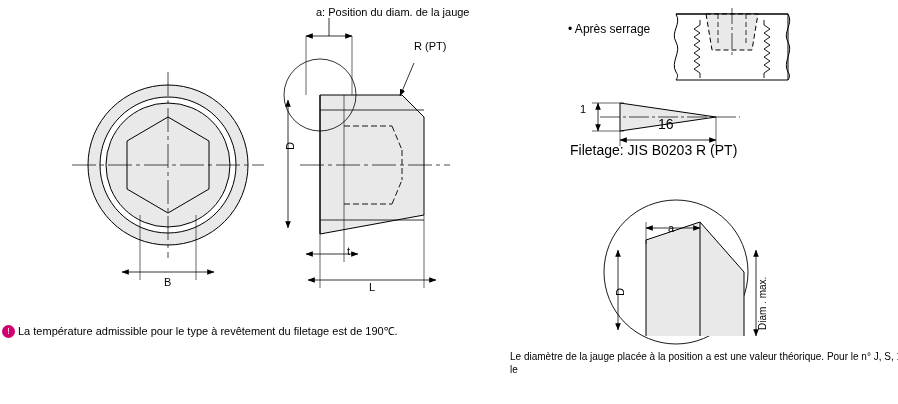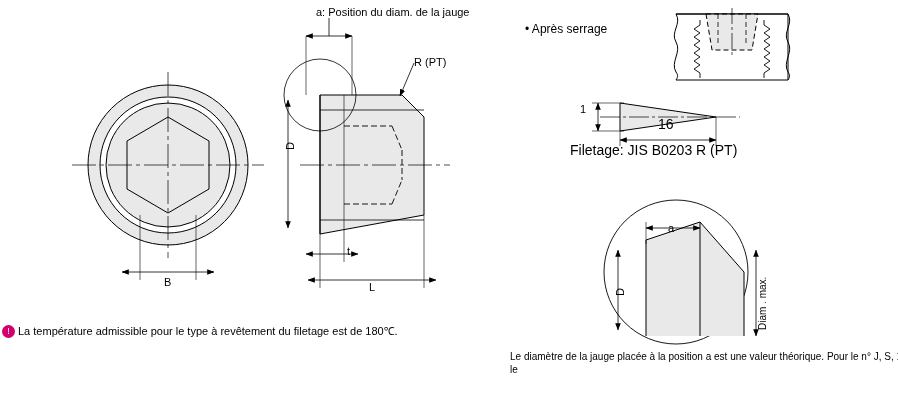--- a/index.html
+++ b/index.html
@@ -197,46 +197,46 @@
         <line x1="618" y1="250" x2="618" y2="330" stroke="#000" stroke-width="0.8" marker-start="url(#arrStart)" marker-end="url(#arrEnd)"></line>
 
         <line x1="756" y1="250" x2="756" y2="336" stroke="#000" stroke-width="0.8" marker-start="url(#arrStart)" marker-end="url(#arrEnd)"></line>
       </g>
 
     </g>
   </svg>
 
   <div class="lbl" style="left:316px; top:6px;">a: Position du diam. de la jauge</div>
 
-  <div class="lbl" style="left:414px; top:56px;">R (PT)</div>
+  <div class="lbl" style="left:414px; top:40px;">R (PT)</div>
 
   <div class="lbl vert" style="left:284px; top:150px;">D</div>
 
   <div class="lbl" style="left:164px; top:276px;">B</div>
 
   <div class="lbl" style="left:347px; top:245px;">t</div>
 
   <div class="lbl" style="left:369px; top:281px;">L</div>
 
-  <div class="lbl" style="left:525px; top:23px; font-size:12px;">• Après serrage</div>
+  <div class="lbl" style="left:568px; top:23px; font-size:12px;">• Après serrage</div>
 
   <div class="lbl" style="left:580px; top:103px;">1</div>
 
   <div class="lbl" style="left:658px; top:118px; font-size:14px;">16</div>
 
   <div class="lbl" style="left:570px; top:144px; font-size:14px;">Filetage: JIS B0203 R (PT)</div>
 
   <div class="lbl" style="left:668px; top:222px;">a</div>
 
   <div class="lbl vert" style="left:614px; top:296px;">D</div>
 
   <div class="lbl vert small" style="left:756px; top:330px;">Diam . max.</div>
 
   <div class="note" style="left:496px; top:350px; width:398px;">
     <span>Le diamètre de la jauge placée à la position a est une valeur théorique. Pour le n° J, S, 1, le</span><br>
   </div>
 
   <div class="footnote">
     <span class="mark">!</span>
-    <span>La température admissible pour le type à revêtement du filetage est de 180℃.</span>
+    <span>La température admissible pour le type à revêtement du filetage est de 190℃.</span>
   </div>
 
 </div>
 
 </body></html>

